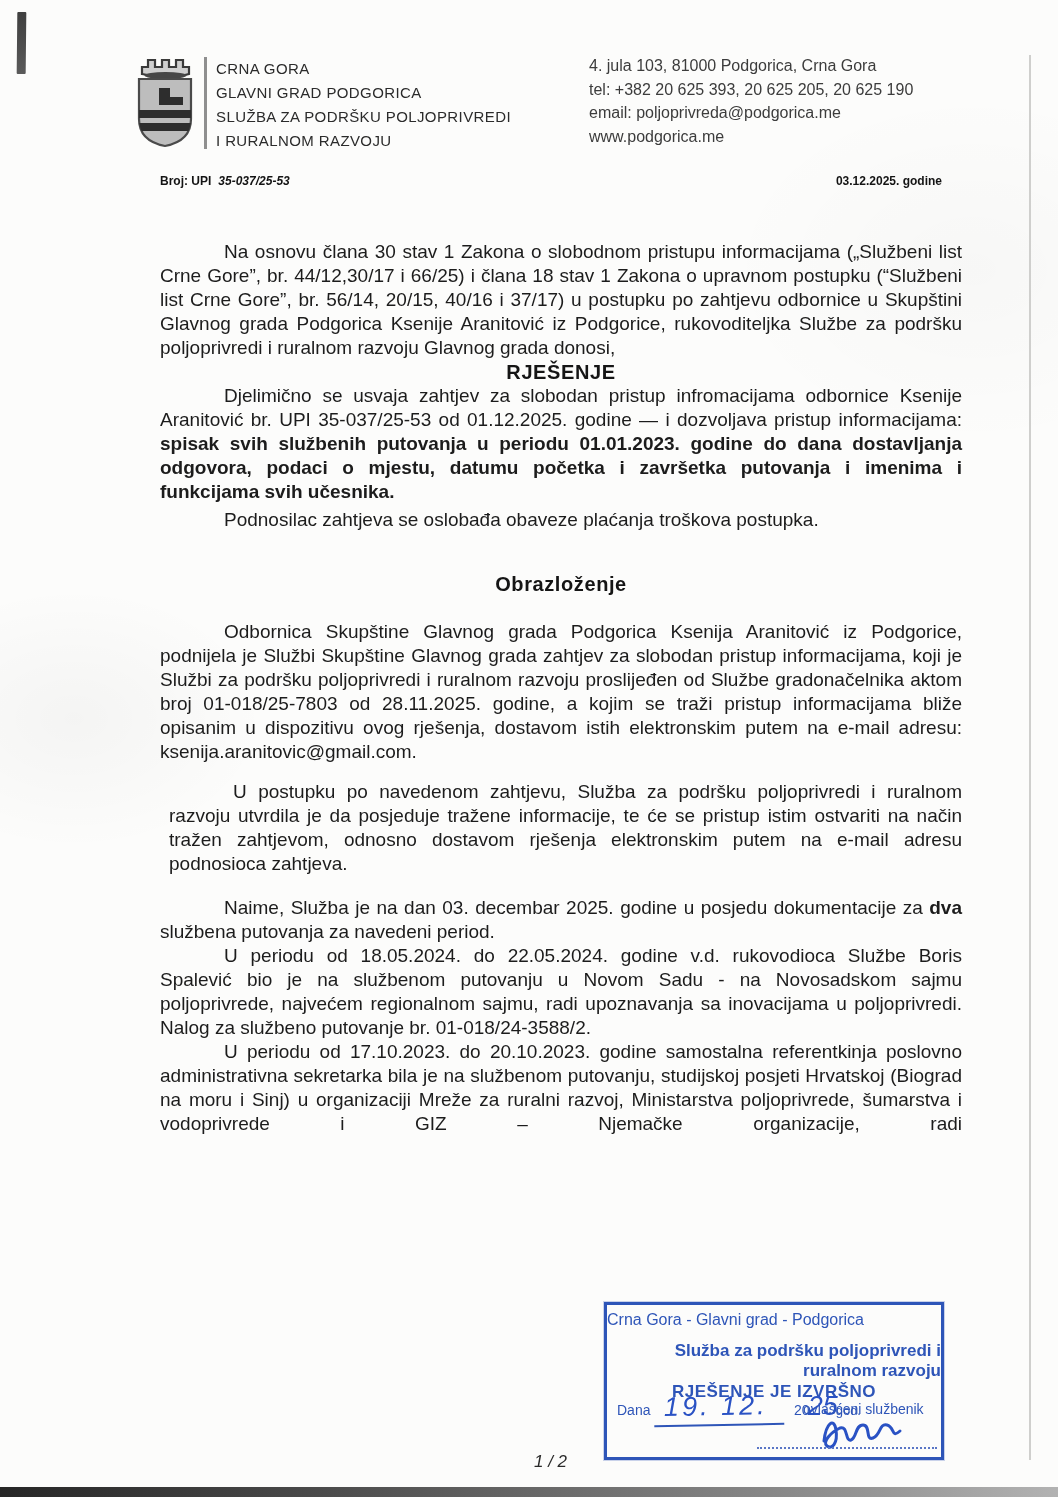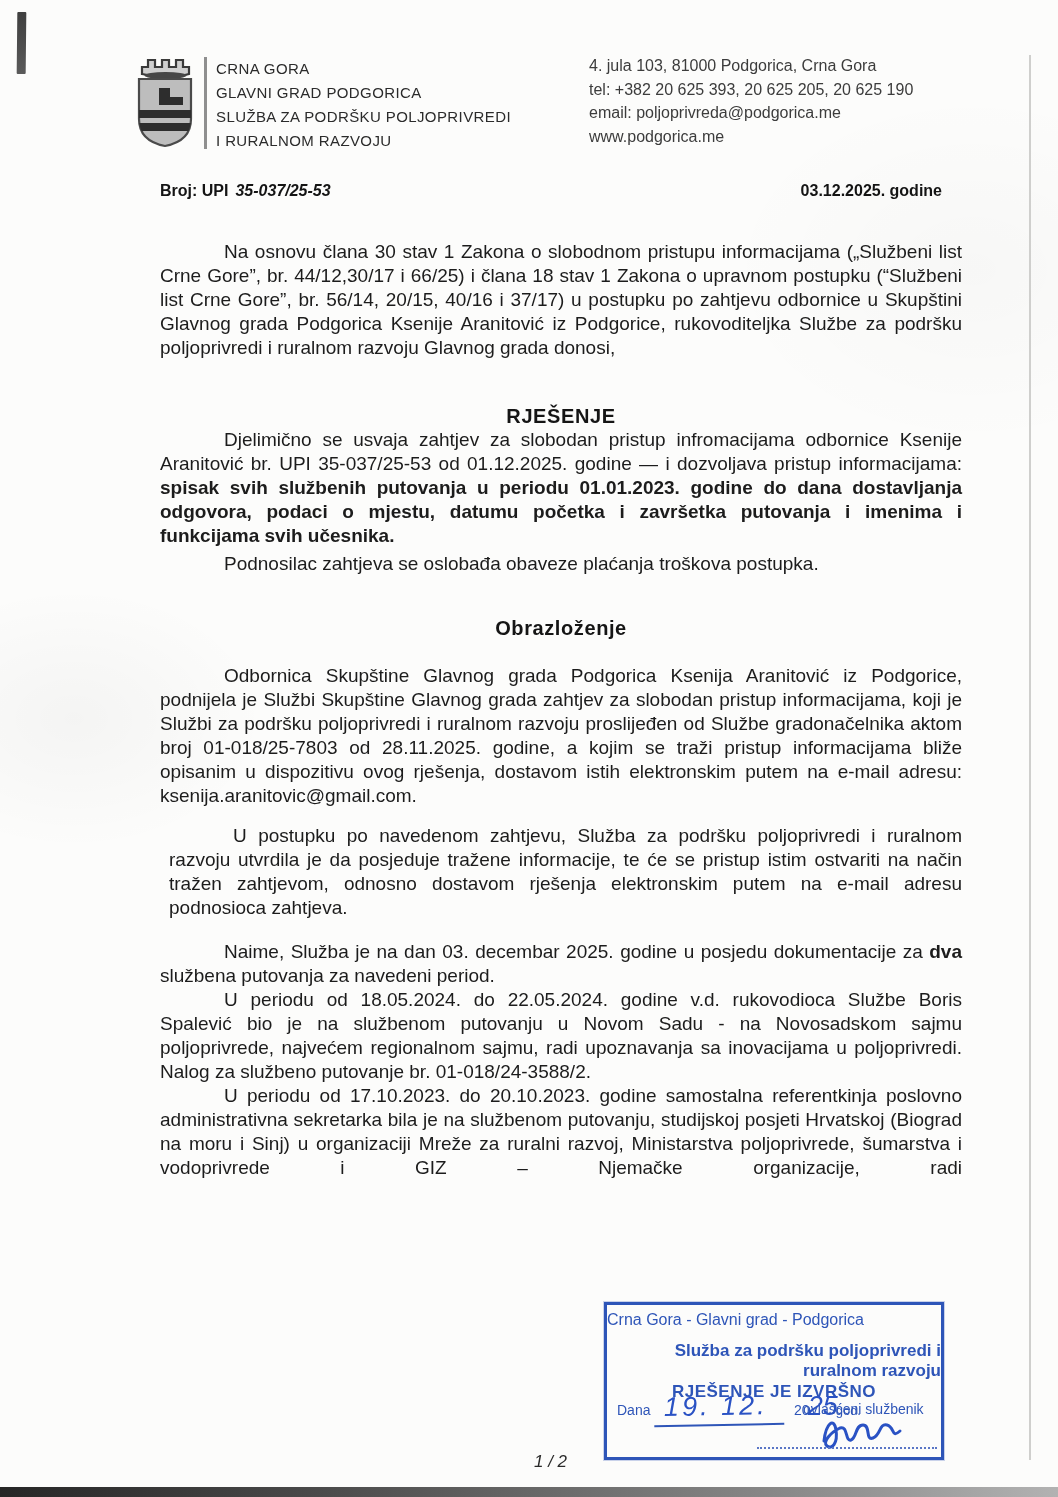--- a/index.html
+++ b/index.html
@@ -18,28 +18,28 @@
   
   .artifact-staple{position:absolute;left:17px;top:12px;width:9px;height:62px;background:linear-gradient(180deg,#3f3f3f,#5a5a5a);border-radius:1px;transform:rotate(0.6deg);}
   .artifact-edge{position:absolute;left:1029px;top:55px;width:2px;height:1405px;background:#cfcfcd;}
   .artifact-bottom{position:absolute;left:0;top:1487px;width:1058px;height:10px;background:linear-gradient(90deg,#262626,#4a4a4a 30%,#8a8a8a 75%,#b2b2b2);}
   
   .logo{position:absolute;left:132px;top:52px;width:66px;height:100px;}
   .header-divider{position:absolute;left:204px;top:57px;width:3px;height:92px;background:#8f8f8f;}
   .org{position:absolute;left:216px;top:57px;font-size:15px;line-height:24px;letter-spacing:0.4px;color:#2b2b2b;}
   .contact{position:absolute;left:589px;top:54px;font-size:16px;line-height:23.5px;color:#3c3c3c;}
   
-  .ref-row{position:absolute;left:160px;top:174px;width:782px;display:flex;justify-content:space-between;font-size:16px;font-weight:bold;color:#141414;margin-top:8px;}
+  .ref-row{position:absolute;left:160px;top:174px;width:782px;display:flex;justify-content:space-between;font-size:12px;font-weight:bold;color:#141414;}
   .ref-num i{margin-left:7px;}
   
   .doc-body{position:absolute;left:160px;top:240px;width:802px;font-size:19px;line-height:24px;color:#1c1c1c;}
   .doc-body p{margin:0;text-align:justify;text-indent:64px;}
   .doc-body h2{margin:0;text-align:center;font-size:20px;letter-spacing:0.6px;color:#151515;}
   .b{font-weight:bold;}
-  h2.decision{margin-top:44px;}
+  h2.decision{}
   p.decision-p{}
   p.costs-p{margin-top:4px;}
   h2.obraz{margin-top:40px;}
   p.exp1{margin-top:24px;}
   p.exp2{margin-top:16px;margin-left:9px;}
   p.exp3{margin-top:20px;}
   p.trip2{text-align-last:justify;}
   
   .stamp{position:absolute;left:604px;top:1302px;width:334px;height:152px;border:3px solid #2e55b8;color:#2e55b8;box-shadow:0 0 0 1px rgba(46,85,184,0.25);}
   .stamp-line1{margin-top:5px;font-size:16px;line-height:19px;}

